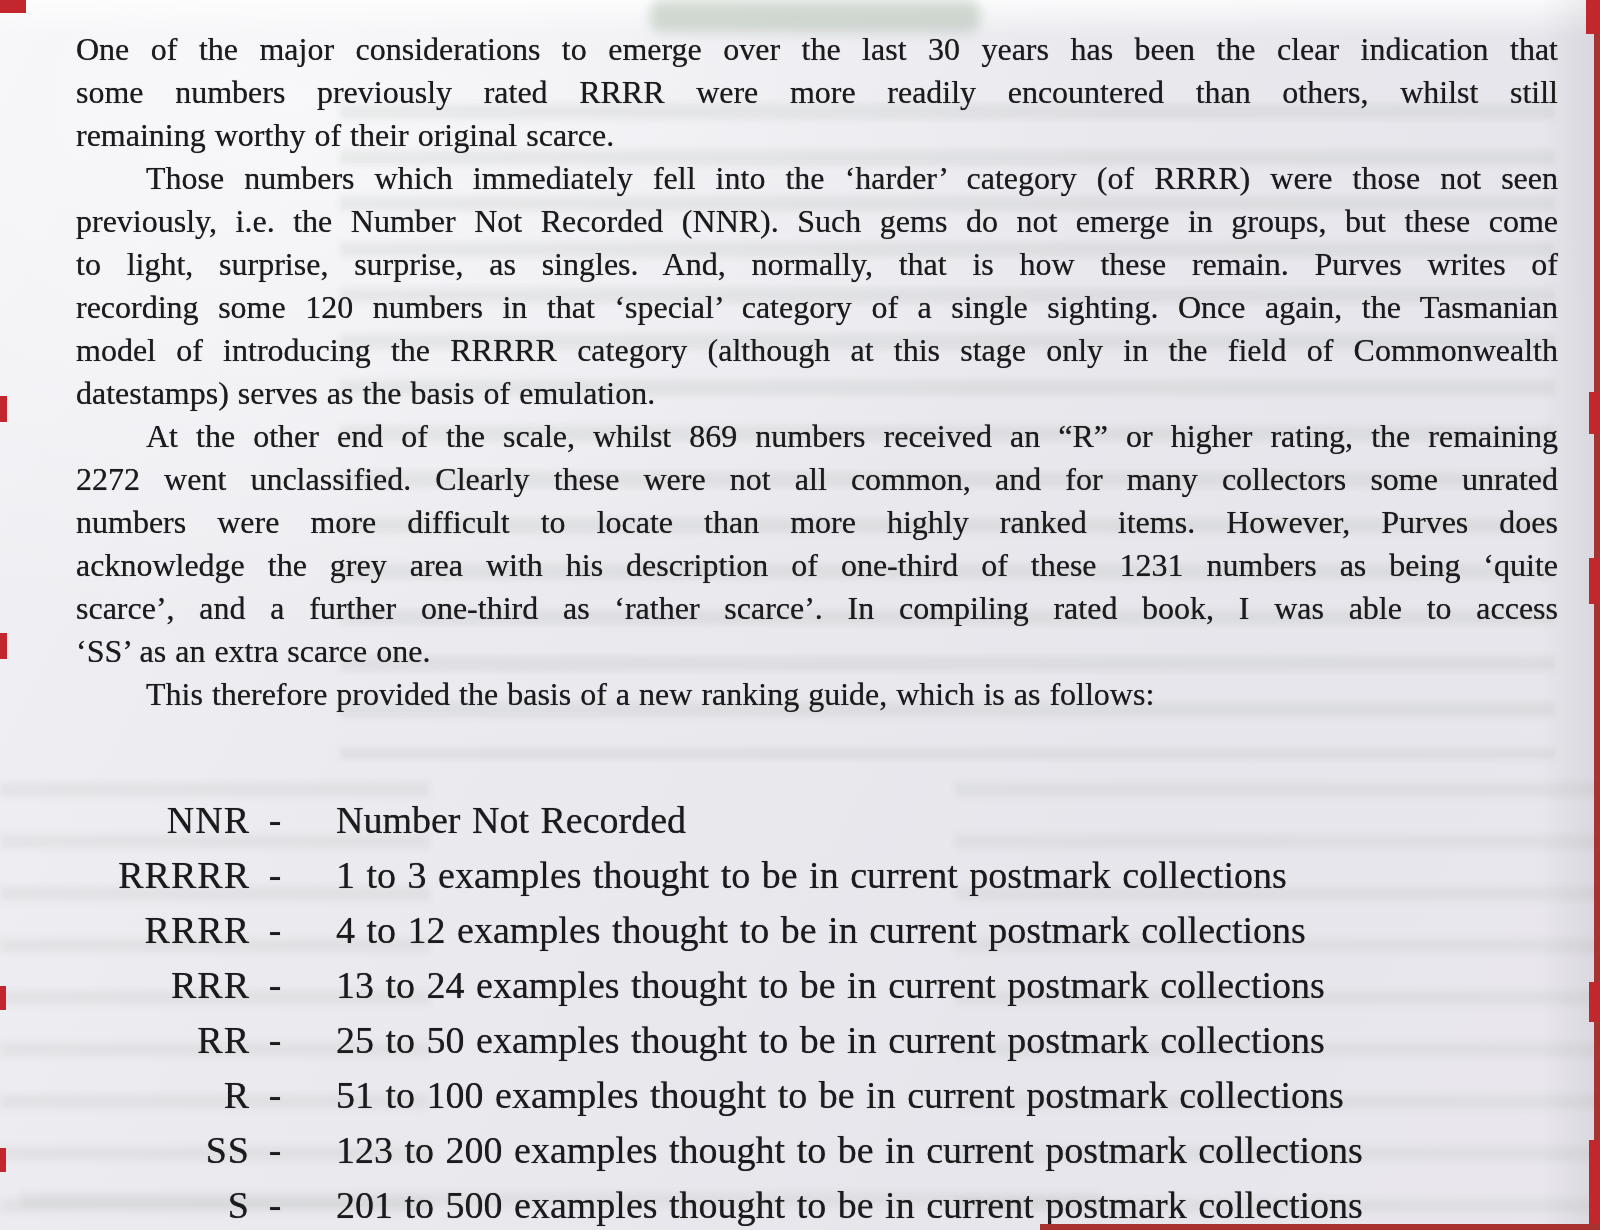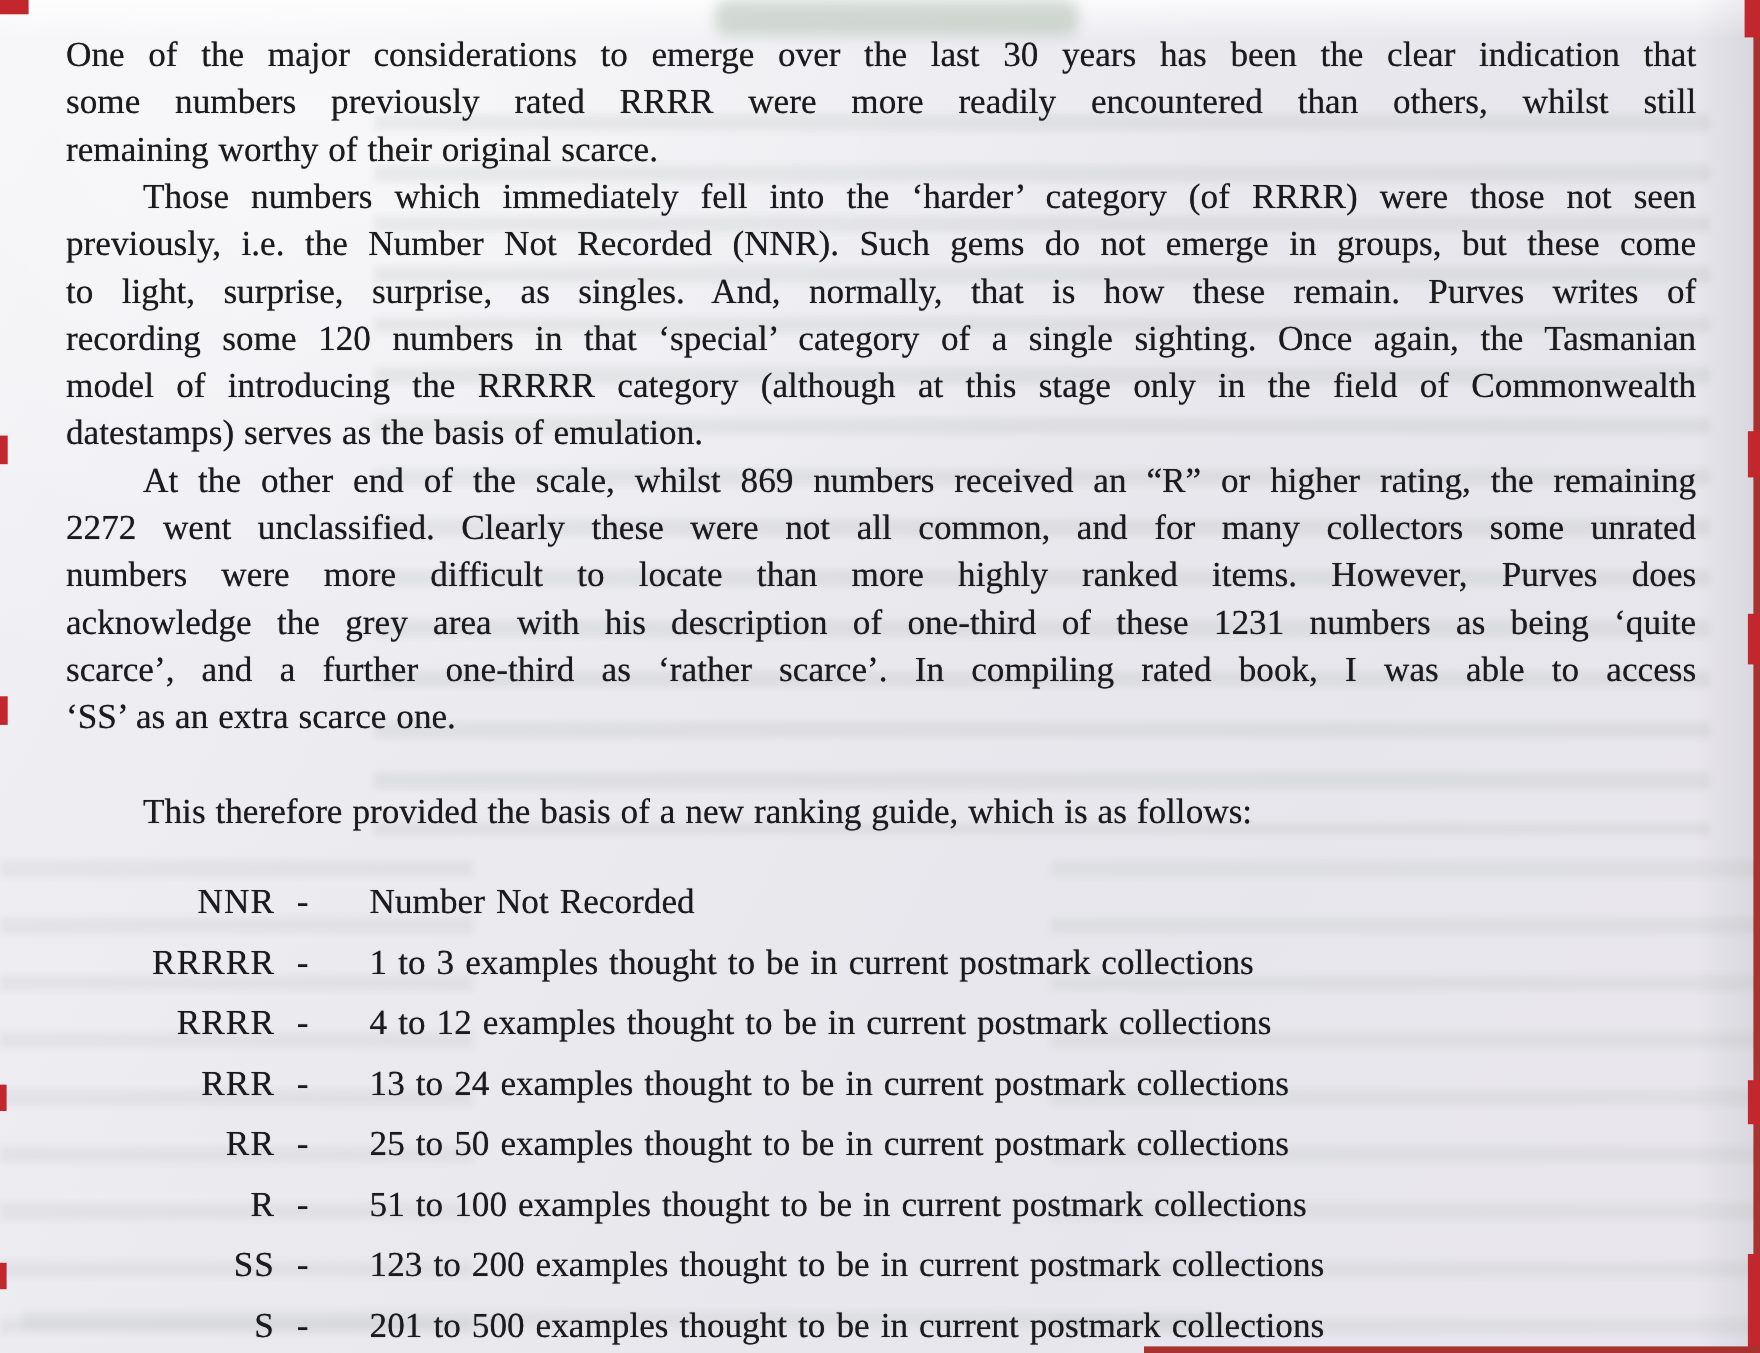--- a/index.html
+++ b/index.html
@@ -70,45 +70,45 @@
   .rm-r0      { left: 1586px; top: 0; width: 14px; height: 34px; }
   .rm-r1      { left: 1589px; top: 392px; width: 11px; height: 42px; }
   .rm-r2      { left: 1589px; top: 558px; width: 11px; height: 46px; }
   .rm-r3      { left: 1589px; top: 982px; width: 11px; height: 40px; }
   .rm-r4      { left: 1589px; top: 1140px; width: 11px; height: 90px; }
   .rm-bottom  { left: 1040px; top: 1224px; width: 560px; height: 6px; background: #a8322f; }
 
   
   .content {
     position: absolute;
-    left: 60px; top: 28px; width: 1482px;
+    left: 76px; top: 28px; width: 1482px;
   }
   .line {
     font-size: 32px;
     line-height: 43px;
     height: 43px;
     white-space: normal;
     text-shadow: 0 0 0.7px rgba(25,25,28,0.75);
     word-spacing: 1px;
   }
   .first-justify { text-indent: 70px; text-align: justify; text-align-last: justify; }
   .mid-justify   { text-align: justify; text-align-last: justify; }
-  .first-end     { text-indent: 70px; text-align: left; margin-top: 43px; }
+  .first-end     { text-indent: 70px; text-align: left; }
   .end           { text-align: left; }
 
   
   .ranking {
     position: absolute;
     left: 60px; top: 792px; width: 1482px;
   }
   .rank-row {
     display: flex;
     align-items: center;
     height: 55px;
-    font-size: 32px;
+    font-size: 38px;
     text-shadow: 0 0 0.7px rgba(25,25,28,0.75);
   }
   .rank-code { width: 190px; text-align: right; letter-spacing: 1px; }
   .rank-dash { width: 50px; text-align: center; }
   .rank-desc { flex: 1; text-align: left; word-spacing: 2px; margin-left: 36px; }
 </style>
 </head>
 <body>
 
 <div class="page">

